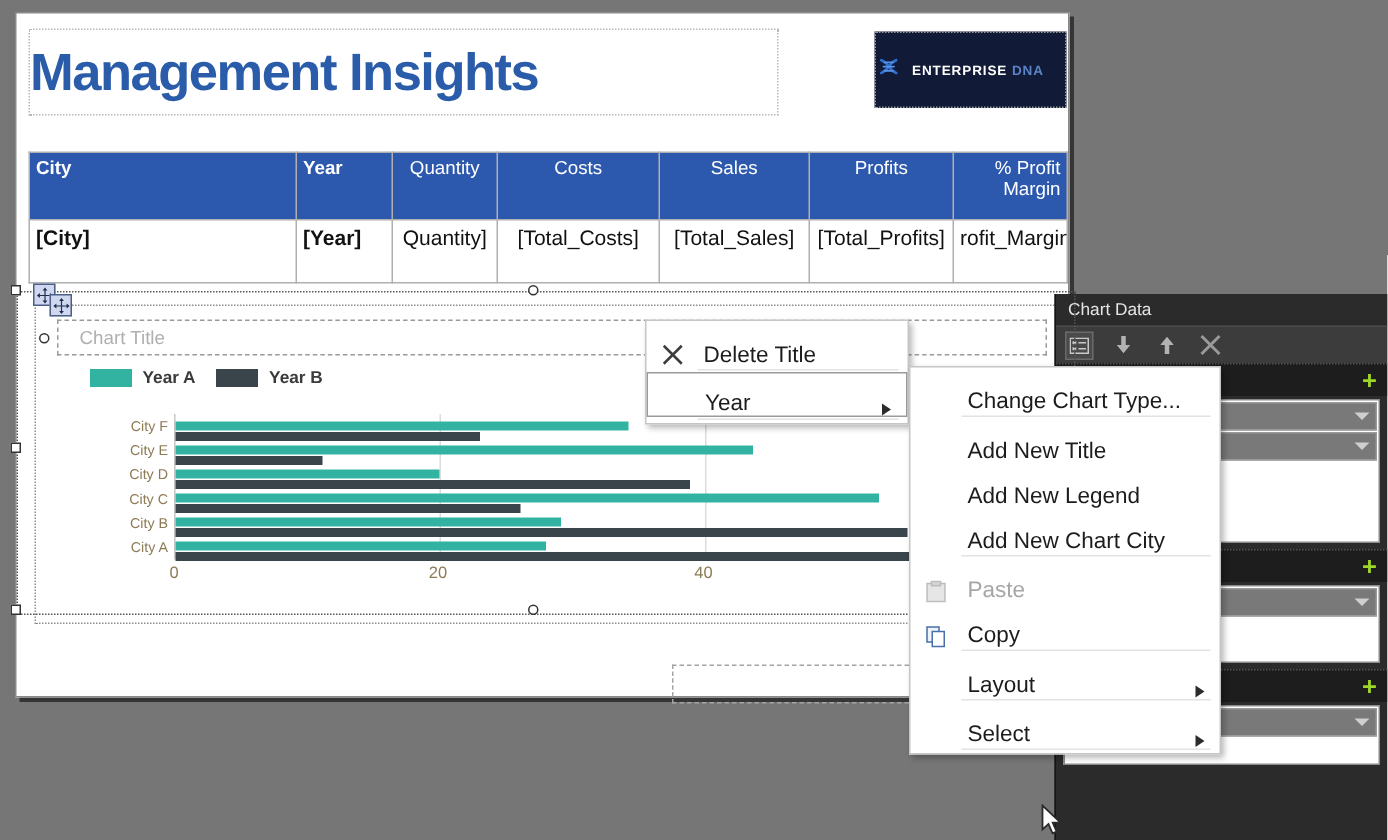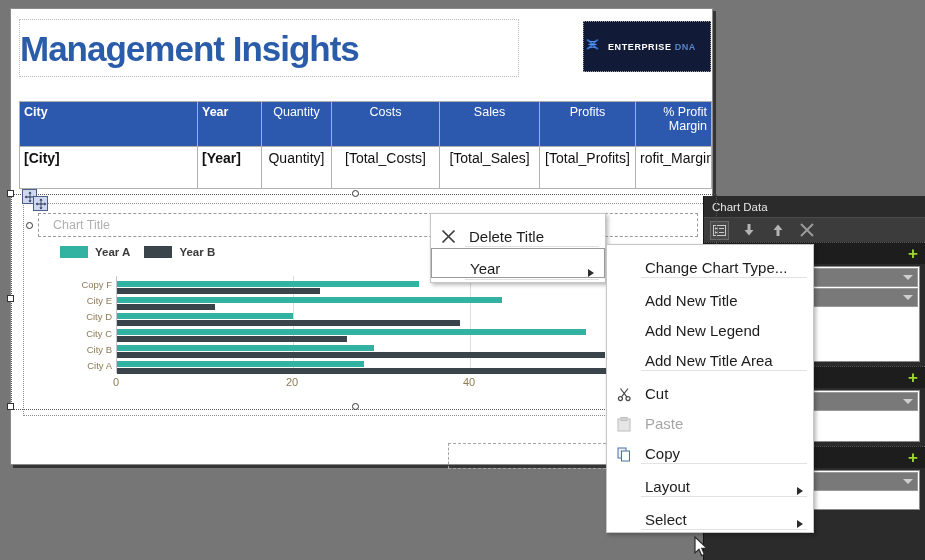--- a/index.html
+++ b/index.html
@@ -315,21 +315,21 @@
           <span class="legend-label">Year A</span>
         </div>
         <div class="legend-entry">
           <span class="legend-swatch" style="background:#3a444b"></span>
           <span class="legend-label">Year B</span>
         </div>
       </div>
 
       <div class="plot">
         <div class="cat-labels">
-          <div>Copy F</div>
+          <div>City F</div>
           <div>City E</div>
           <div>City D</div>
           <div>City C</div>
           <div>City B</div>
           <div>City A</div>
         </div>
 
         <div class="plot-area">
           <div class="gridline" style="left:176px"></div>
           <div class="gridline" style="left:353px"></div>
@@ -489,33 +489,23 @@
     <div class="menu-item">
       <span class="gutter"></span>
       <span class="mlabel">Add New Title</span>
     </div>
     <div class="menu-item">
       <span class="gutter"></span>
       <span class="mlabel">Add New Legend</span>
     </div>
     <div class="menu-item">
       <span class="gutter"></span>
-      <span class="mlabel">Add New Title Area</span>
-    </div>
-    <div class="menu-sep"></div>
-    <div class="menu-item">
-      <span class="gutter">
-        <svg width="15" height="15" viewBox="0 0 15 15">
-          <circle cx="3.4" cy="11.6" r="2" fill="none" stroke="#4a4a4a" stroke-width="1.2"></circle>
-          <circle cx="11.0" cy="11.6" r="2" fill="none" stroke="#4a4a4a" stroke-width="1.2"></circle>
-          <path d="M4.4 10.2 L11 1.5 M10 10.2 L3.4 1.5" stroke="#4a4a4a" stroke-width="1.2"></path>
-        </svg>
-      </span>
-      <span class="mlabel">Cut</span>
-    </div>
+      <span class="mlabel">Add New Chart City</span>
+    </div>
+    <div class="menu-sep"></div>
     <div class="menu-item disabled">
       <span class="gutter">
         <svg width="14" height="15" viewBox="0 0 14 15">
           <rect x="1" y="2" width="12" height="12" fill="#e6e6e6" stroke="#bdbdbd"></rect>
           <rect x="4" y="0.5" width="6" height="3" fill="#d4d4d4" stroke="#bdbdbd"></rect>
         </svg>
       </span>
       <span class="mlabel">Paste</span>
     </div>
     <div class="menu-item">

